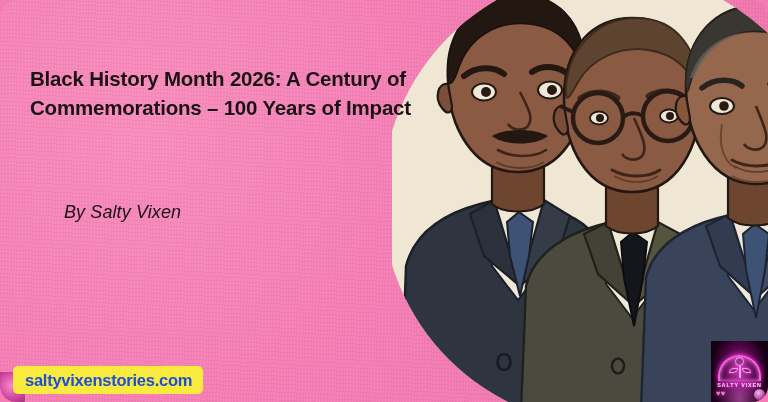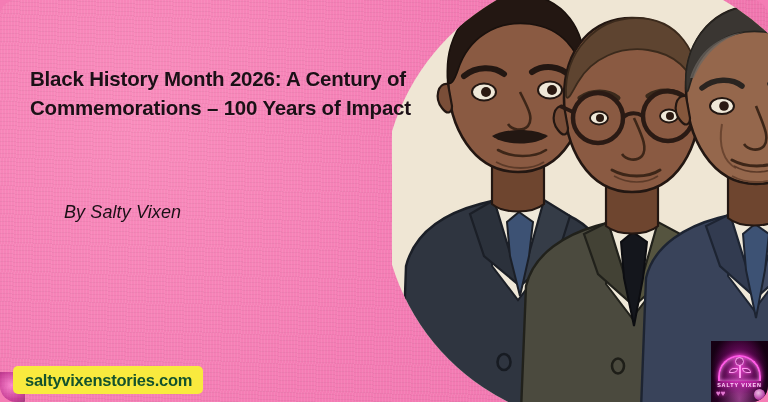--- a/index.html
+++ b/index.html
@@ -63,21 +63,21 @@
   .url-badge {
     position:absolute;
     left:13px; top:366px;
     height:28px;
     padding:0 11px 0 12px;
     display:flex; align-items:center;
     background:#f9ea3e;
     border-radius:5px;
     font-size:16.5px;
     font-weight:bold;
-    color:#14532d;
+    color:#1d4ed8;
     letter-spacing:-.25px;
     white-space:nowrap;
     text-align:right;
   }
   .fav-thumb {
     position:absolute;
     left:-9px; top:372px;
     width:34px; height:30px;
     background:
       radial-gradient(circle at 60% 45%, rgba(255,140,220,.85) 0%, rgba(170,20,130,.75) 55%, rgba(60,10,50,.8) 100%);

